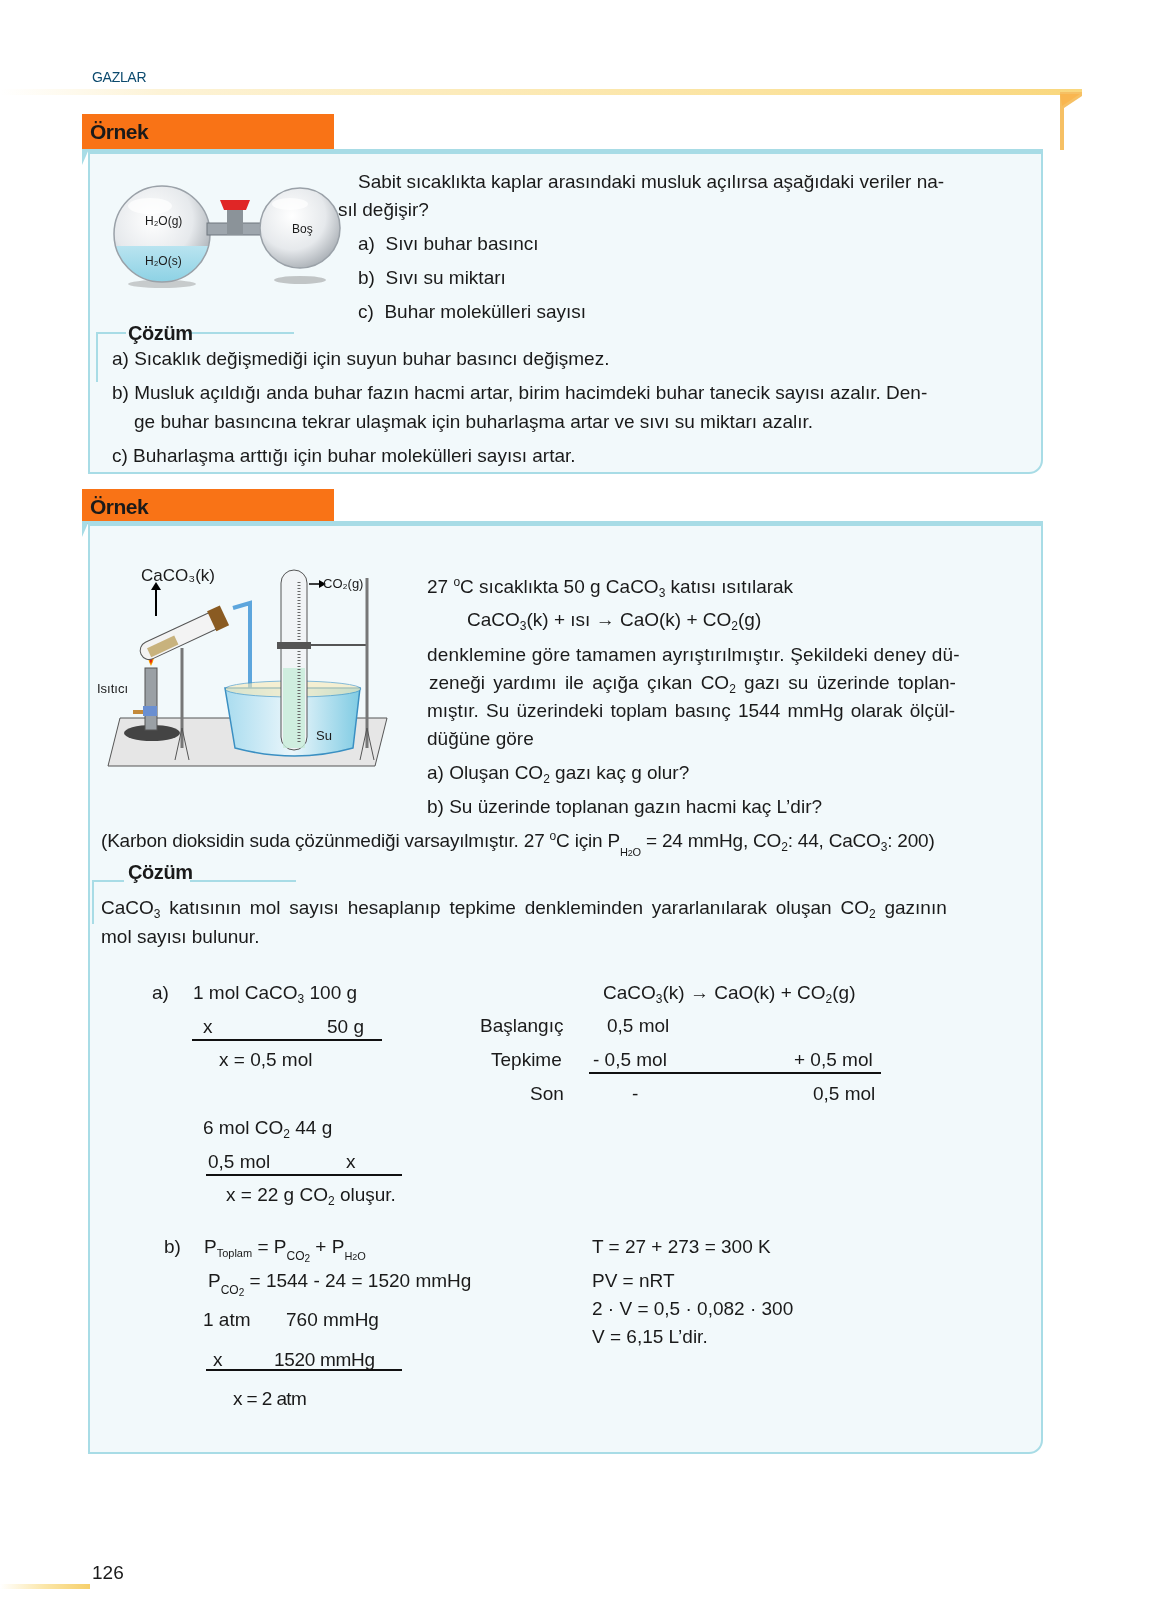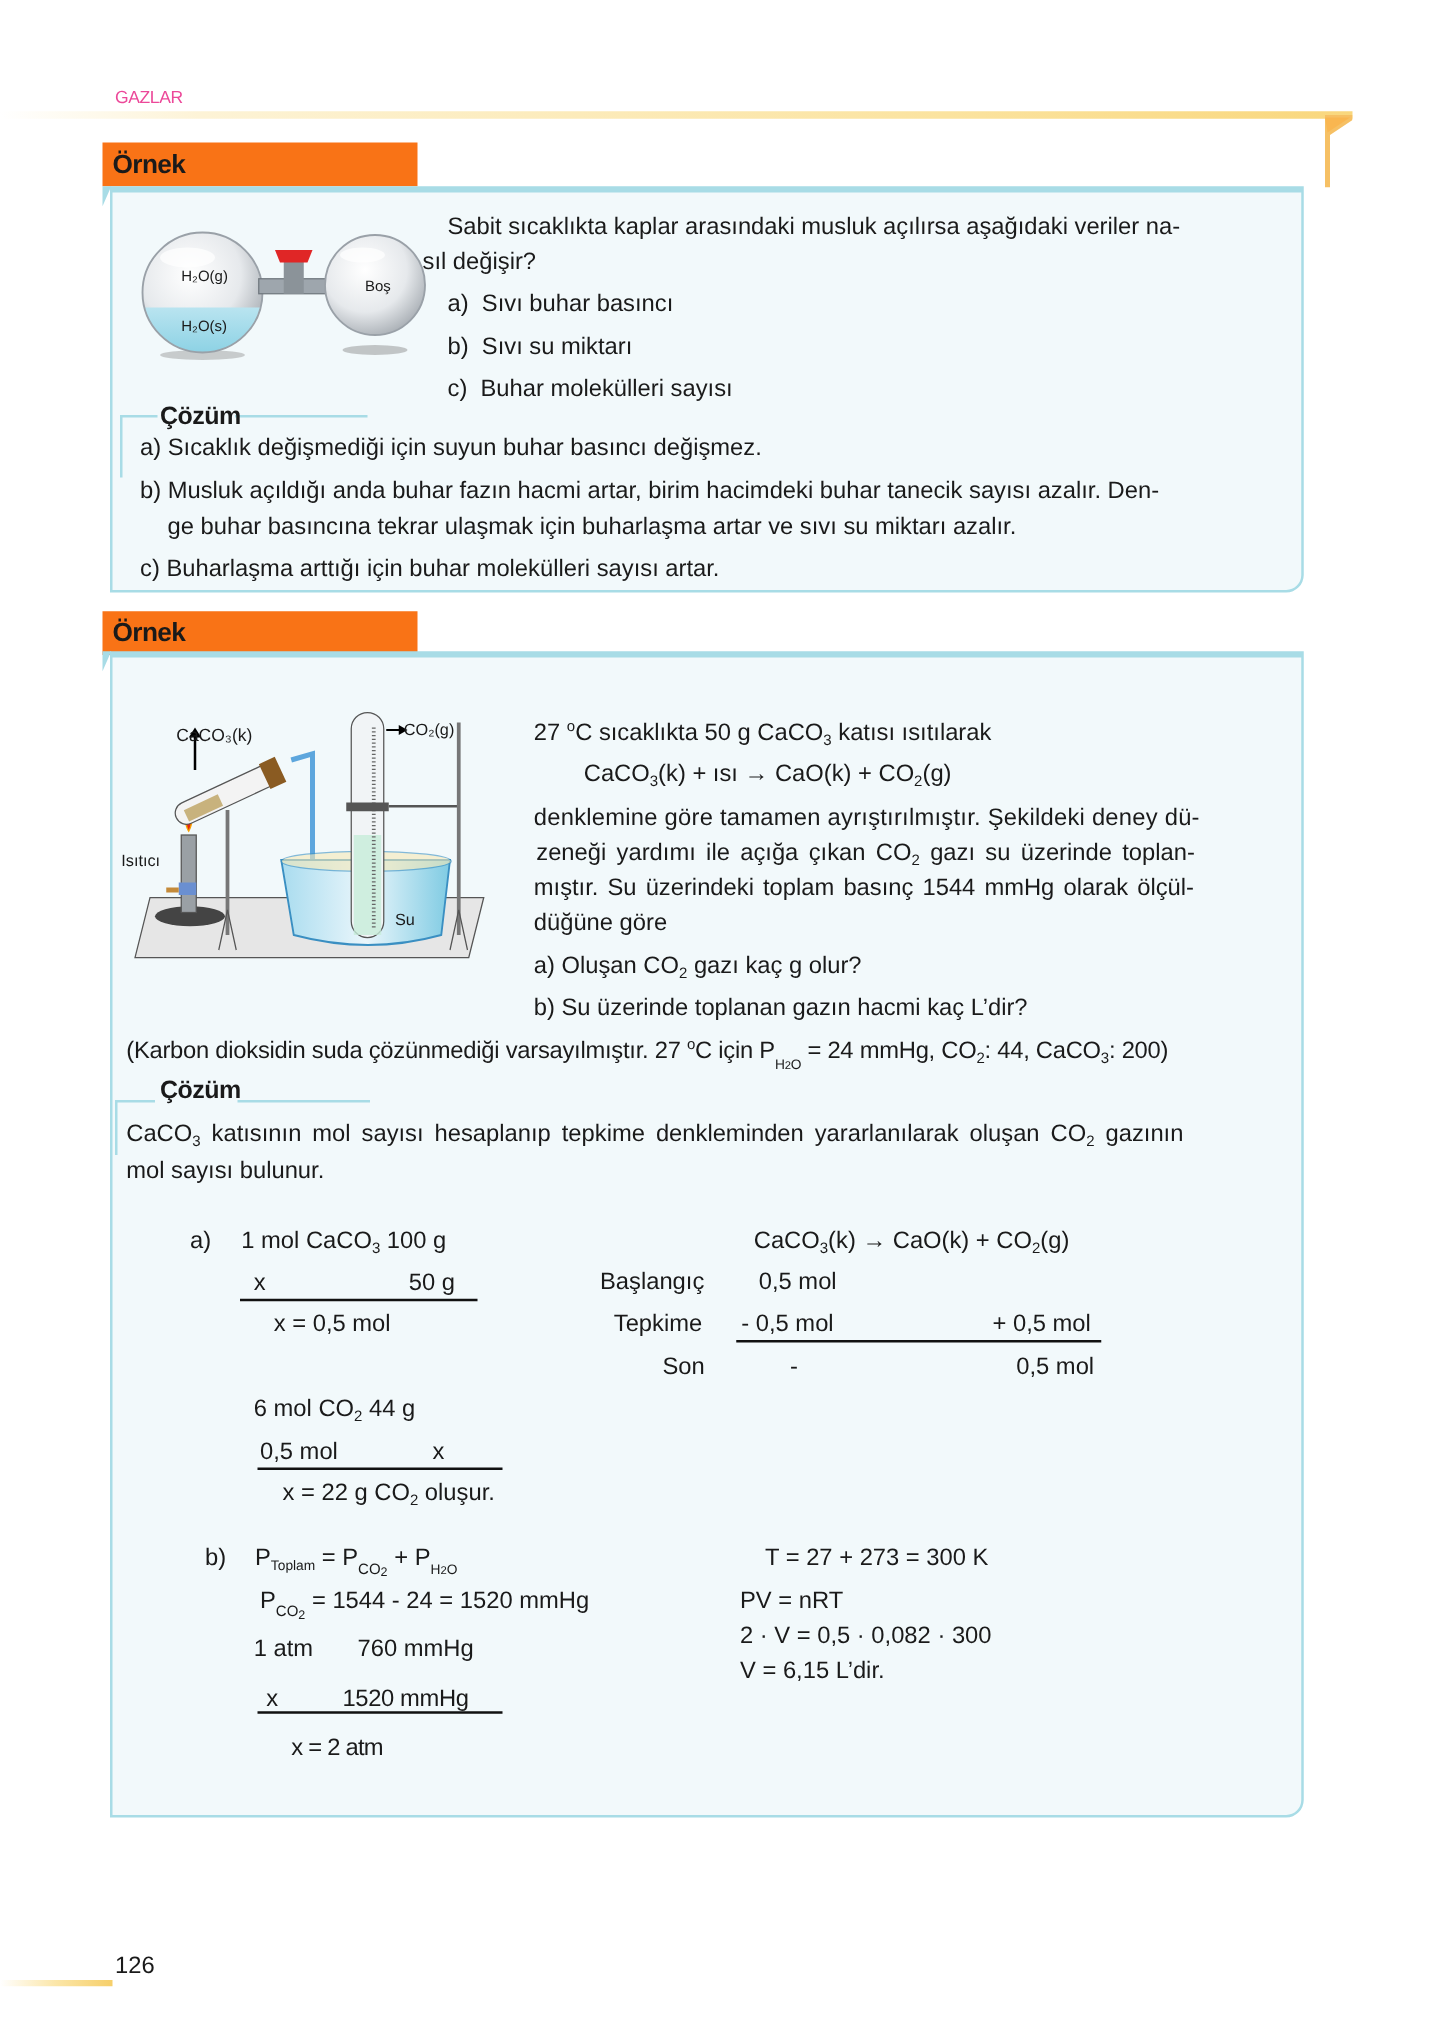--- a/index.html
+++ b/index.html
@@ -4,21 +4,21 @@
 <style>
   html, body { margin: 0; padding: 0; }
   body {
     width: 1152px; height: 1624px; position: relative; overflow: hidden;
     background: #ffffff;
     font-family: "Liberation Sans", sans-serif;
     color: #1a1a1a;
   }
   .abs { position: absolute; }
   .chapter {
-    left: 92px; top: 69px; font-size: 14px; color: #ec4899;
+    left: 92px; top: 69px; font-size: 14px; color: #0c4a6e;
     font-family: "Liberation Sans", sans-serif; letter-spacing: -0.3px;
   }
   .top-rule {
     left: 0; top: 89px; width: 1082px; height: 6px;
     background: linear-gradient(to right, #ffffff 0%, #fdf3d6 15%, #fbe39f 70%, #f9d77d 100%);
   }
   .corner {
     left: 1058px; top: 92px; width: 24px; height: 58px;
   }
   .section-head {
@@ -154,21 +154,21 @@
   <line x1="194" y1="14" x2="194" y2="175" stroke="#666" stroke-dasharray="1 2" stroke-width="3"></line>
   <rect x="172" y="74" width="34" height="7" fill="#555"></rect>
   <line x1="206" y1="77" x2="262" y2="77" stroke="#555" stroke-width="2"></line>
 
   <line x1="262" y1="10" x2="262" y2="180" stroke="#777" stroke-width="3"></line>
   <path d="M255,192 L262,160 L269,192" stroke="#555" fill="none"></path>
 
   <line x1="204" y1="16" x2="216" y2="16" stroke="#000" stroke-width="1.5"></line>
   <polygon points="214,12 221,16 214,20" fill="#000"></polygon>
 </svg>
-<div class="abs" style="left:141px; top:580px; font-size:14px;text-align:right;">CaCO₃(k)</div>
+<div class="abs" style="left:141px; top:566px; font-size:17px;text-align:right;">CaCO₃(k)</div>
 <div class="abs" style="left:323px; top:576px; font-size:13px;">CO₂(g)</div>
 <div class="abs" style="left:97px; top:681px; font-size:13px;">Isıtıcı</div>
 <div class="abs" style="left:316px; top:728px; font-size:13px;">Su</div>
 
 <div class="abs txt" style="left:427px; top:576px;"><span>27 </span><sup>o</sup><span>C sıcaklıkta 50 g CaCO</span><sub>3</sub><span> katısı ısıtılarak</span></div>
 <div class="abs txt" style="left:467px; top:609px;"><span>CaCO</span><sub>3</sub><span>(k) + ısı → CaO(k) + CO</span><sub>2</sub><span>(g)</span></div>
 <div class="abs txt" style="left:427px; top:644px; letter-spacing:0.2px;">denklemine göre tamamen ayrıştırılmıştır. Şekildeki deney dü-</div>
 <div class="abs txt" style="left:405px; top:672px; word-spacing:3px;margin-left:24px;"><span>zeneği yardımı ile açığa çıkan CO</span><sub>2</sub><span> gazı su üzerinde toplan-</span></div>
 <div class="abs txt" style="left:427px; top:700px; word-spacing:2px;">mıştır. Su üzerindeki toplam basınç 1544 mmHg olarak ölçül-</div>
 <div class="abs txt" style="left:427px; top:728px;">düğüne göre</div>
@@ -209,19 +209,19 @@
 <div class="abs txt" style="left:164px; top:1236px;">b)</div>
 <div class="abs txt" style="left:204px; top:1236px;"><span>P</span><sub style="font-size:11px;">Toplam</sub><span> = P</span><sub style="font-size:12px;vertical-align:-7px;"><span>CO</span><span style="font-size:10px;vertical-align:-2px;">2</span></sub><span> + P</span><sub style="font-size:11px;vertical-align:-7px;"><span>H</span><span style="font-size:9px;">2</span><span>O</span></sub></div>
 <div class="abs txt" style="left:208px; top:1270px;"><span>P</span><sub style="font-size:12px;vertical-align:-7px;"><span>CO</span><span style="font-size:10px;vertical-align:-2px;">2</span></sub><span> = 1544 - 24 = 1520 mmHg</span></div>
 <div class="abs txt" style="left:203px; top:1309px;">1 atm</div>
 <div class="abs txt" style="left:286px; top:1309px;">760 mmHg</div>
 <div class="abs txt" style="left:213px; top:1349px;">x</div>
 <div class="abs txt" style="left:274px; top:1349px; letter-spacing:-0.3px;">1520 mmHg</div>
 <div class="abs rule" style="left:206px; top:1369px; width:196px;"></div>
 <div class="abs txt" style="left:233px; top:1388px; letter-spacing:-0.6px;">x = 2 atm</div>
 
-<div class="abs txt" style="left:612px; top:1236px;">T = 27 + 273 = 300 K</div>
+<div class="abs txt" style="left:592px; top:1236px;">T = 27 + 273 = 300 K</div>
 <div class="abs txt" style="left:592px; top:1270px;">PV = nRT</div>
 <div class="abs txt" style="left:592px; top:1298px;">2 · V = 0,5 · 0,082 · 300</div>
 <div class="abs txt" style="left:592px; top:1326px;">V = 6,15 L’dir.</div>
 
 <div class="abs pagenum">126</div>
 <div class="abs page-bar"></div>
 
 </body></html>

